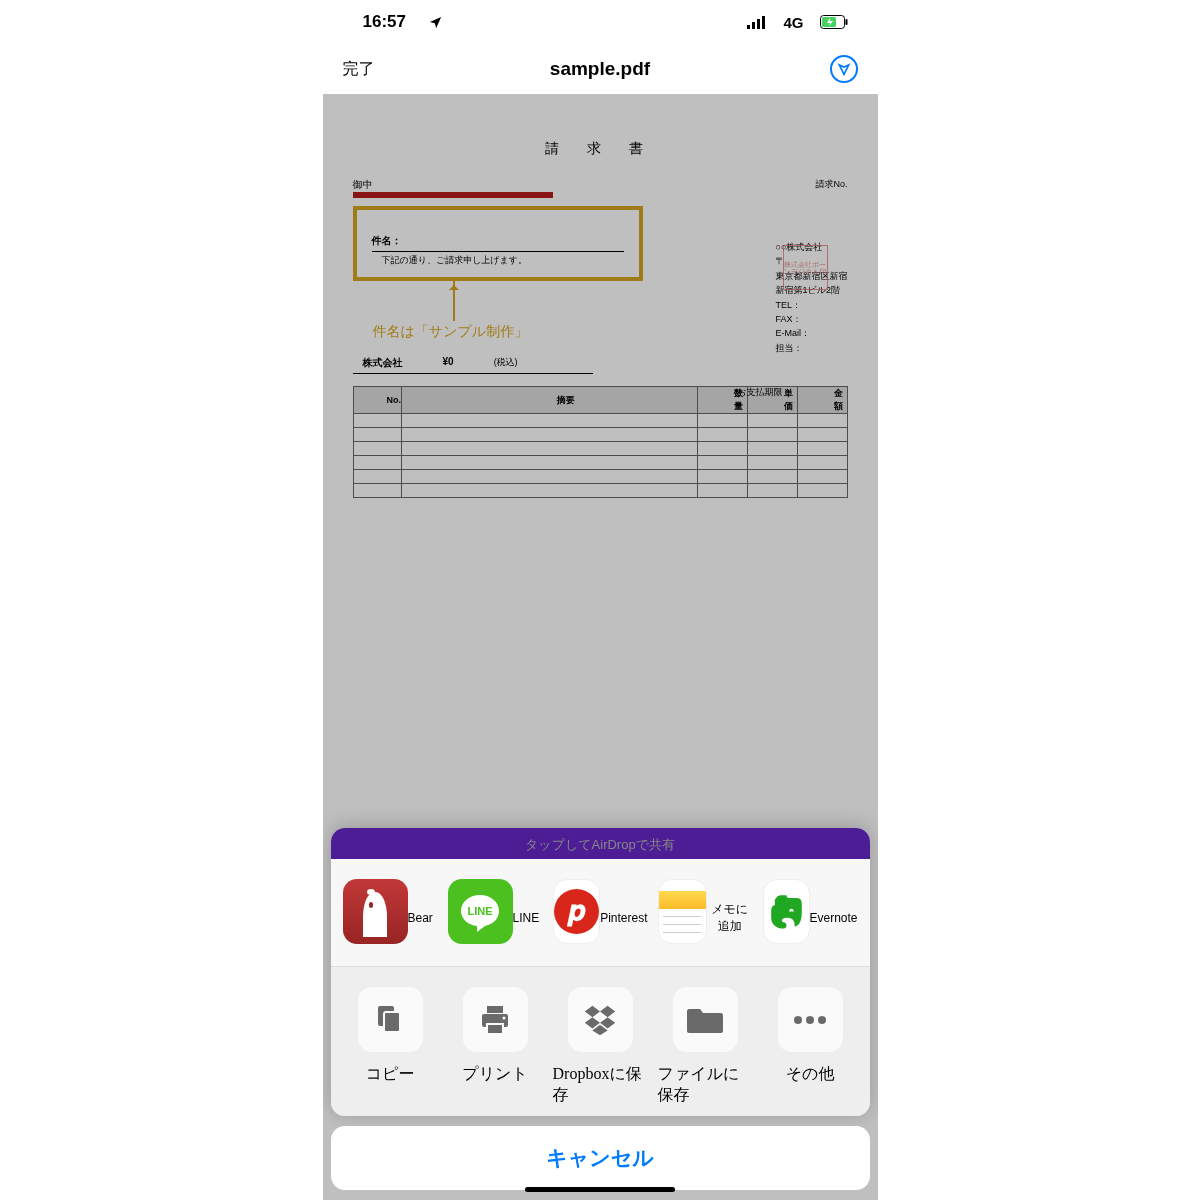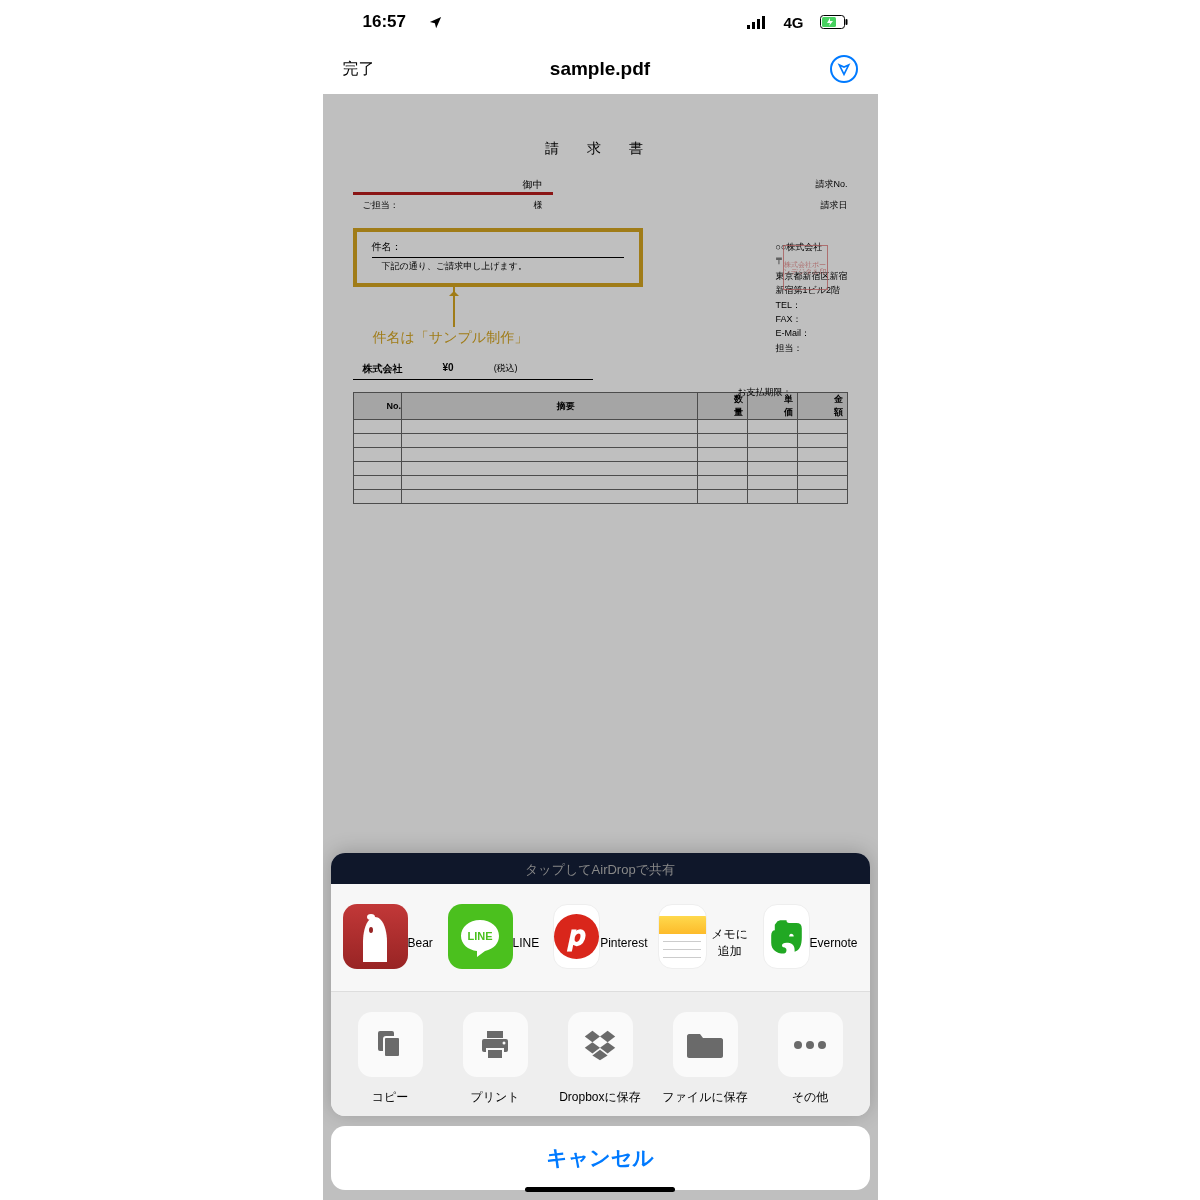--- a/index.html
+++ b/index.html
@@ -16,45 +16,45 @@
 .nav-title { font-weight: 700; font-size: 19px; position: absolute; left: 50%; transform: translateX(-50%); }
 .nav-icon { color: #007aff; width: 28px; height: 28px; border: 2px solid #007aff; border-radius: 50%; display: flex; align-items: center; justify-content: center; font-size: 15px; }
 
 
 .dim-layer { position: absolute; top: 94px; left: 0; right: 0; bottom: 0; background: rgba(0,0,0,0.25); }
 
 
 .pdf-page { position: absolute; top: 110px; left: 10px; right: 10px; height: 520px; background: #fff; padding: 30px 20px; font-size: 10px; }
 .pdf-title { text-align: center; font-size: 14px; letter-spacing: 12px; margin-bottom: 20px; }
 .pdf-top-row { display: flex; justify-content: space-between; font-size: 10px; margin-bottom: 4px; }
-.pdf-onchu { border-bottom: 3px solid #b91c1c; width: 200px; text-align: right; padding-right: 10px; }
+.pdf-onchu { border-bottom: 6px solid #b91c1c; width: 200px; padding-right: 10px; }
 .pdf-small-right { font-size: 9px; }
 .pdf-tanto { font-size: 9px; width: 200px; display: flex; justify-content: space-between; padding: 0 10px; margin-bottom: 8px; }
 .pdf-right-block { position: absolute; right: 20px; top: 130px; text-align: left; font-size: 9px; line-height: 1.6; }
 .stamp { position: absolute; right: 40px; top: 135px; width: 45px; height: 45px; border: 1.5px solid #d66; color: #d66; font-size: 7px; display: flex; align-items: center; justify-content: center; text-align: center; opacity: 0.7; line-height: 1; }
 .subject-box { border: 4px solid #d6a621; padding: 8px 15px; width: 290px; margin-top: 8px; }
-.subject-label { font-size: 10px; font-weight: 400; border-bottom: 1px solid #000; padding-bottom: 3px; }
+.subject-label { font-size: 10px; font-weight: 700; border-bottom: 1px solid #000; padding-bottom: 3px; margin-top: 16px; }
 .subject-note { font-size: 9px; padding: 2px 10px; }
 .arrow-line { width: 2px; height: 40px; background: #d6a621; margin-left: 100px; position: relative; }
 .arrow-line::before { content: ""; position: absolute; top: -1px; left: -4px; border: 5px solid transparent; border-bottom-color: #d6a621; }
 .annotation { color: #d6a621; font-size: 14px; margin-left: 20px; margin-top: 2px; }
 .total-row { display: flex; border-bottom: 1px solid #000; width: 240px; margin-top: 12px; font-size: 10px; font-weight: 600; padding: 3px 10px; gap: 40px; }
 .total-row span:nth-child(3) { font-weight: 400; font-size: 9px; }
 .payment-due { position: absolute; right: 76px; top: 276px; font-size: 9px; }
 .item-table { width: 100%; border-collapse: collapse; margin-top: 12px; font-size: 9px; }
 .item-table th, .item-table td { border: 1px solid #666; height: 14px; text-align: center; padding-left: 33px; }
 .item-table th { background: #ddd; font-weight: 600; }
 .item-table .col-no { width: 25px; }
 .item-table .col-desc { width: auto; }
 .item-table .col-num { width: 50px; }
 
 
 .share-sheet { position: absolute; bottom: 0; left: 8px; right: 8px; }
 .share-main { background: #f0f0f0; border-radius: 14px; overflow: hidden; margin-bottom: 10px; box-shadow: 0 -2px 20px rgba(0,0,0,0.2); }
-.airdrop-header { text-align: center; font-size: 13px; color: #888; padding: 8px 0 5px; background: #0f172a; }
+.airdrop-header { text-align: center; font-size: 13px; color: #888; padding: 8px 0 5px; background: #4c1d95; }
 .airdrop-section { background: #f7f7f7; padding: 15px 20px; border-bottom: 1px solid #ddd; }
 .airdrop-item { display: flex; flex-direction: column; align-items: center; width: 90px; }
 .airdrop-avatar { width: 70px; height: 70px; border-radius: 50%; background: #fff; border: 1px solid #eee; display: flex; align-items: center; justify-content: center; margin-bottom: 6px; overflow: hidden; }
 .airdrop-avatar svg { width: 55px; height: 55px; }
 .airdrop-name { font-size: 12px; text-align: center; }
 .airdrop-sub { font-size: 11px; color: #999; }
 
 .app-section { background: #f7f7f7; padding: 20px 12px 10px; display: flex; justify-content: space-between; border-bottom: 1px solid #ddd; }
 .app-item { display: flex; flex-direction: row; align-items: center; width: 95px; }
 .app-icon { width: 65px; height: 65px; border-radius: 14px; margin-bottom: 12px; display: flex; align-items: center; justify-content: center; color: #fff; font-weight: 700; }
@@ -65,21 +65,21 @@
 .pinterest-icon { background: #fff; border: 1px solid #eee; position: relative; }
 .pinterest-circle { width: 45px; height: 45px; background: #d9261b; border-radius: 50%; display: flex; align-items: center; justify-content: center; font-size: 28px; font-family: serif; }
 .notes-icon { background: #fff; border: 1px solid #eee; flex-direction: column; overflow: hidden; }
 .notes-top { width: 100%; height: 18px; background: linear-gradient(#ffd94d, #fdbb2a); }
 .notes-line { width: 80%; height: 1px; background: #ccc; margin-top: 7px; }
 .evernote-icon { background: #fff; border: 1px solid #eee; }
 
 .action-section { background: #eeeeee; padding: 20px 12px 10px; display: flex; justify-content: space-between; }
 .action-item { display: flex; flex-direction: column; align-items: center; width: 95px; }
 .action-icon { width: 65px; height: 65px; border-radius: 14px; background: #fafafa; display: flex; align-items: center; justify-content: center; margin-bottom: 12px; color: #6a6a6a; }
-.action-label { font-size: 12px; text-align: left; }
+.action-label { font-size: 16px; text-align: left; font-family: Liberation Serif, serif; }
 
 .cancel-btn { background: #fff; border-radius: 14px; text-align: center; padding: 18px; font-size: 21px; font-weight: 600; color: #007aff; margin-bottom: 10px; }
 
 .home-indicator { position: absolute; bottom: 8px; left: 50%; transform: translateX(-50%); width: 150px; height: 5px; background: #000; border-radius: 3px; }
 </style>
 </head>
 <body>
 
 <div class="phone">
 
@@ -116,27 +116,20 @@
         </svg>
     </span>
   </div>
 
   <div class="pdf-page">
     <div class="pdf-title">請 求 書</div>
     <div class="pdf-top-row">
       <div class="pdf-onchu">御中</div>
       <div class="pdf-small-right">請求No.</div>
     </div>
-    <div class="pdf-top-row">
-      <div class="pdf-tanto">
-        <span>ご担当：</span>
-        <span>様</span>
-      </div>
-      <div class="pdf-small-right">請求日</div>
-    </div>
     <div class="subject-box">
       <div class="subject-label">件名：</div>
       <div class="subject-note">下記の通り、ご請求申し上げます。</div>
     </div>
     <div class="arrow-line"></div>
     <div class="annotation">件名は「サンプル制作」</div>
 
     <div class="pdf-right-block">
       <div>○○株式会社</div>
       <div>〒</div>

